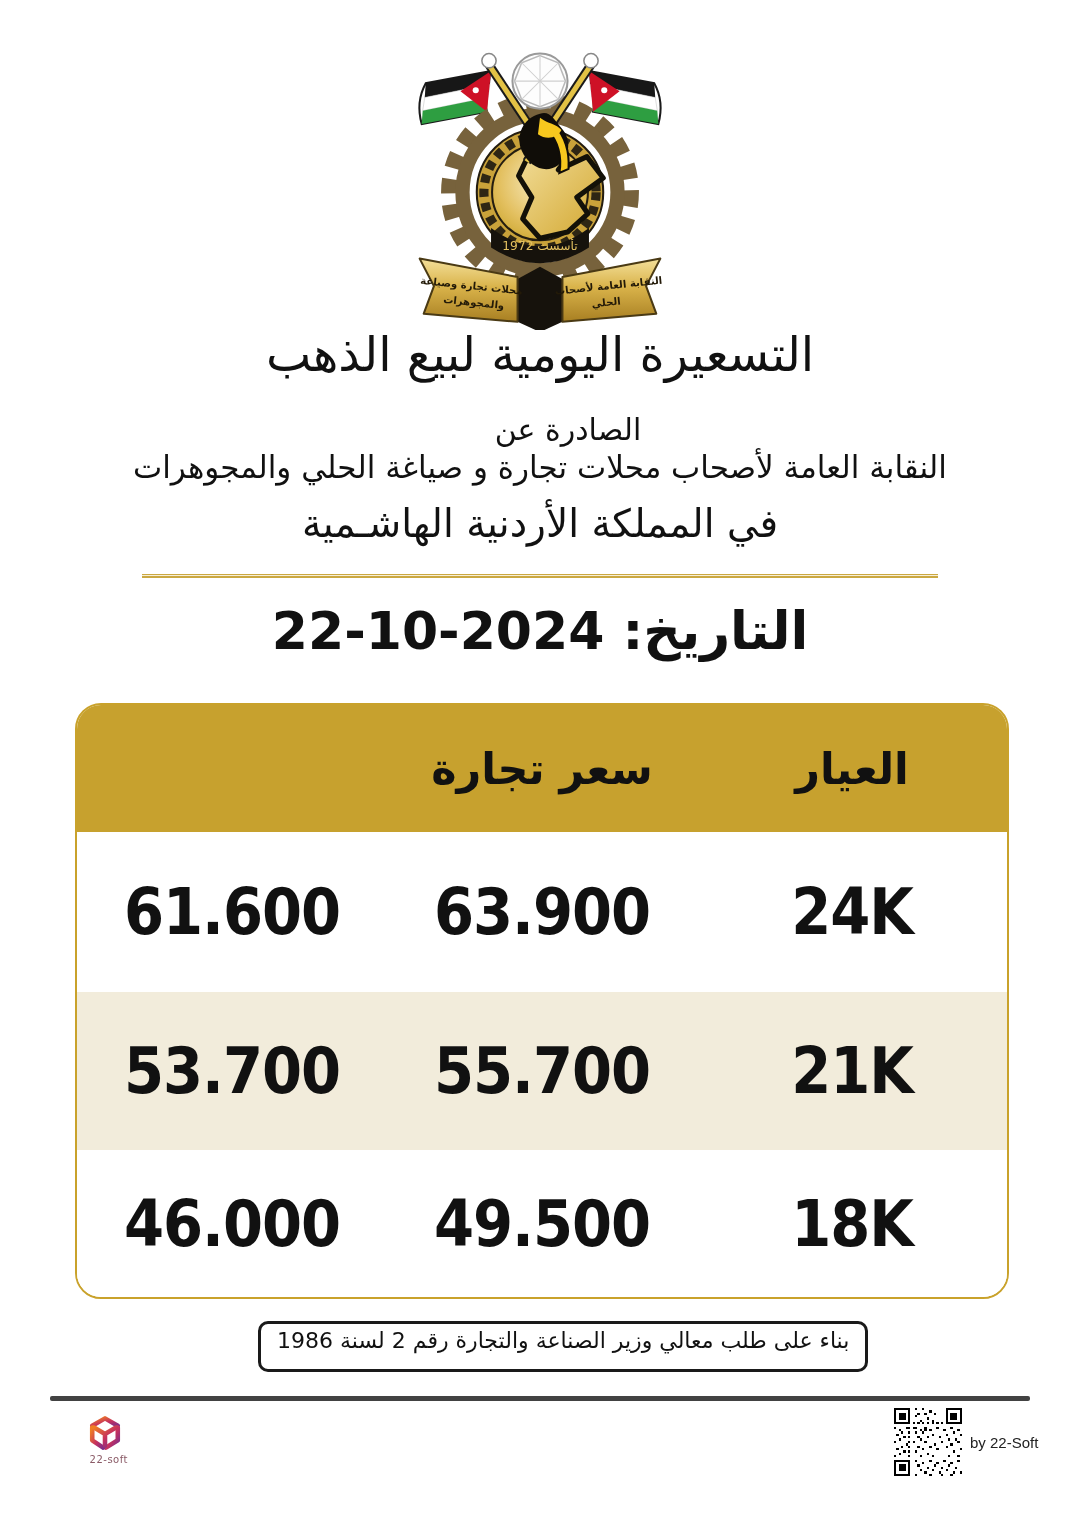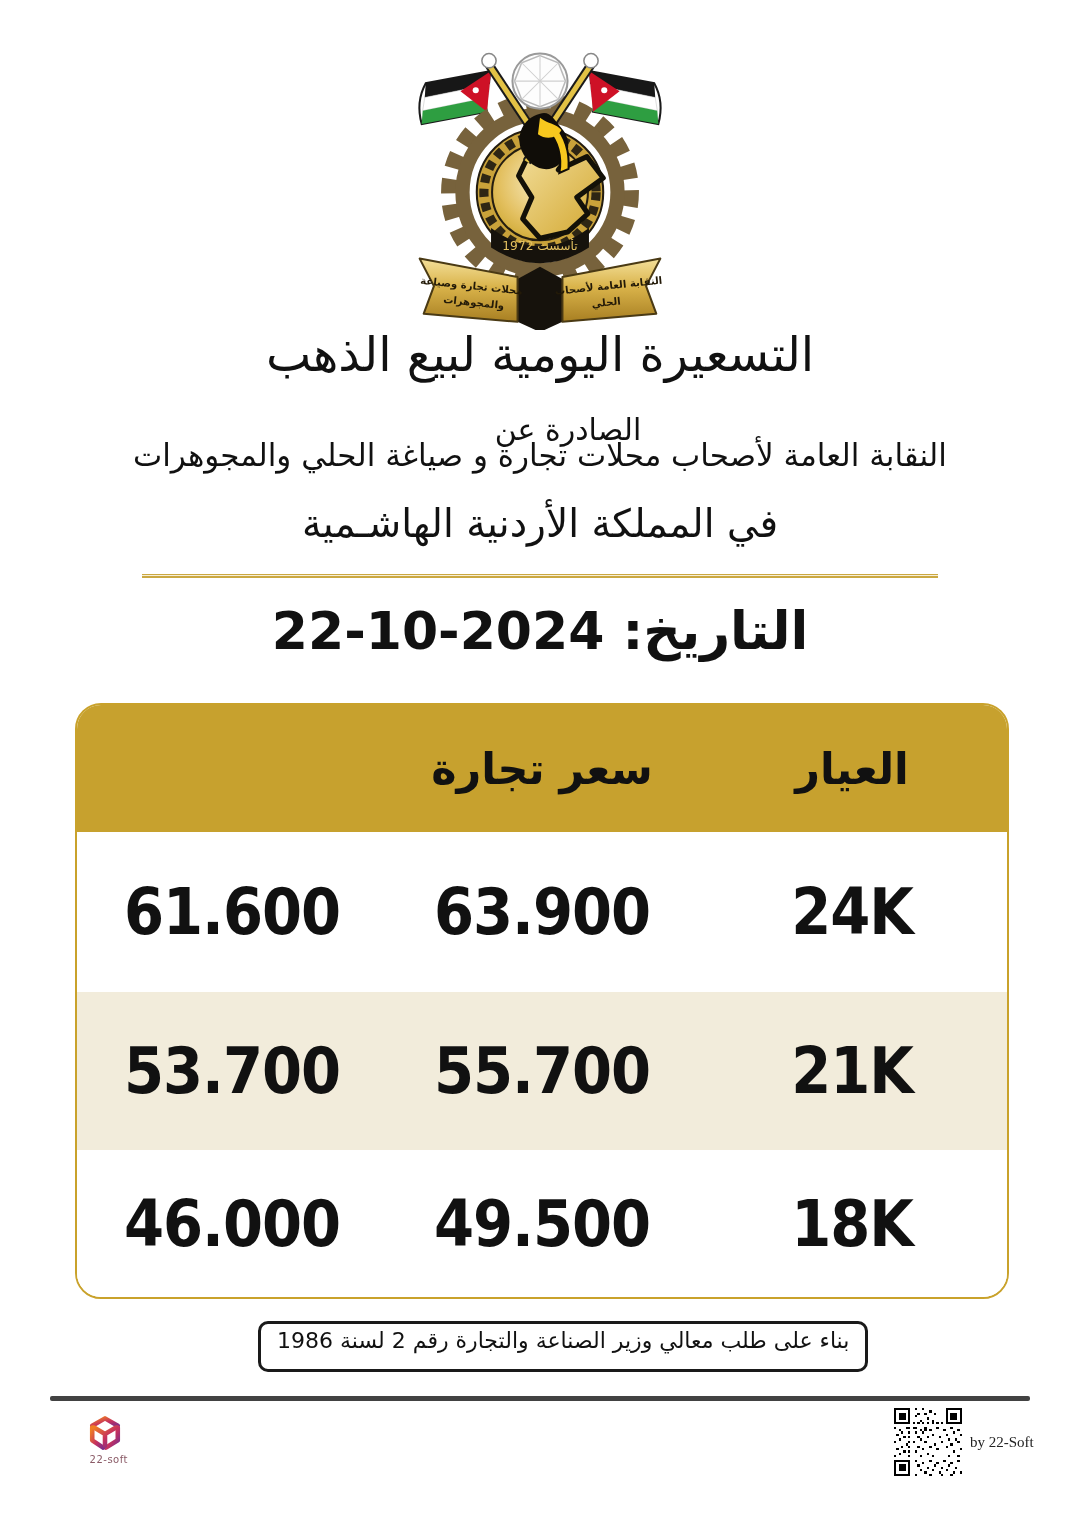--- a/index.html
+++ b/index.html
@@ -10,21 +10,21 @@
     color:var(--text,#111);
   }
   
   .logo-wrap{position:absolute;top:24px;left:50%;transform:translateX(-50%);width:316px;height:306px;}
   .logo-wrap svg{width:100%;height:100%;}
   
   .title{position:absolute;top:326px;width:100%;text-align:center;
          font-size:48px;font-weight:400;direction:rtl;}
   .issued{position:absolute;top:412px;width:100%;text-align:center;
           font-size:30px;direction:rtl;margin-left:28px;}
-  .syndicate{position:absolute;top:437px;width:100%;text-align:center;
+  .syndicate{position:absolute;top:449px;width:100%;text-align:center;
              font-size:31px;direction:rtl;}
   .kingdom{position:absolute;top:501px;width:100%;text-align:center;
            font-size:39px;direction:rtl;}
   .gold-divider{position:absolute;top:574px;left:142px;width:796px;height:4px;
     background:linear-gradient(to bottom,var(--divider-gold,#CBA842) 0 35%,#f7efd6 35% 60%,var(--divider-gold,#CBA842) 60% 100%);}
   
   .date-line{position:absolute;top:601px;width:100%;display:flex;direction:rtl;
              justify-content:center;align-items:baseline;gap:18px;
              font-size:52px;font-weight:700;}
   
@@ -42,21 +42,21 @@
   .note-box{position:absolute;top:1321px;left:258px;
     border:3px solid #1a1a1a;border-radius:10px;padding:4px 16px 16px 16px;
     font-size:22px;direction:rtl;white-space:nowrap;}
   .footer-divider{position:absolute;top:1396px;left:50px;width:980px;height:5px;
     background:var(--divider-dark,#444);border-radius:2px;}
   .soft-logo{position:absolute;top:1412px;left:58px;width:46px;text-align:right;margin-left:24px;}
   .soft-logo svg{width:42px;height:42px;display:block;margin:0 auto;}
   .soft-caption{font-size:10px;color:#8a5a66;letter-spacing:.5px;}
   .qr-block{position:absolute;top:1408px;left:894px;display:flex;align-items:center;gap:8px;}
   .qr-block svg{width:68px;height:68px;}
-  .qr-caption{font-size:15px;color:#222;font-family:Liberation Serif, serif;}
+  .qr-caption{font-size:15px;color:#222;font-family:Liberation Sans, sans-serif;}
 </style>
 </head>
 <body>
 
 <div class="page">
 
   <div class="logo-wrap">
     <svg viewBox="0 0 300 300">
       <defs>
         <radialGradient id="gIn" cx="50%" cy="40%" r="70%">

